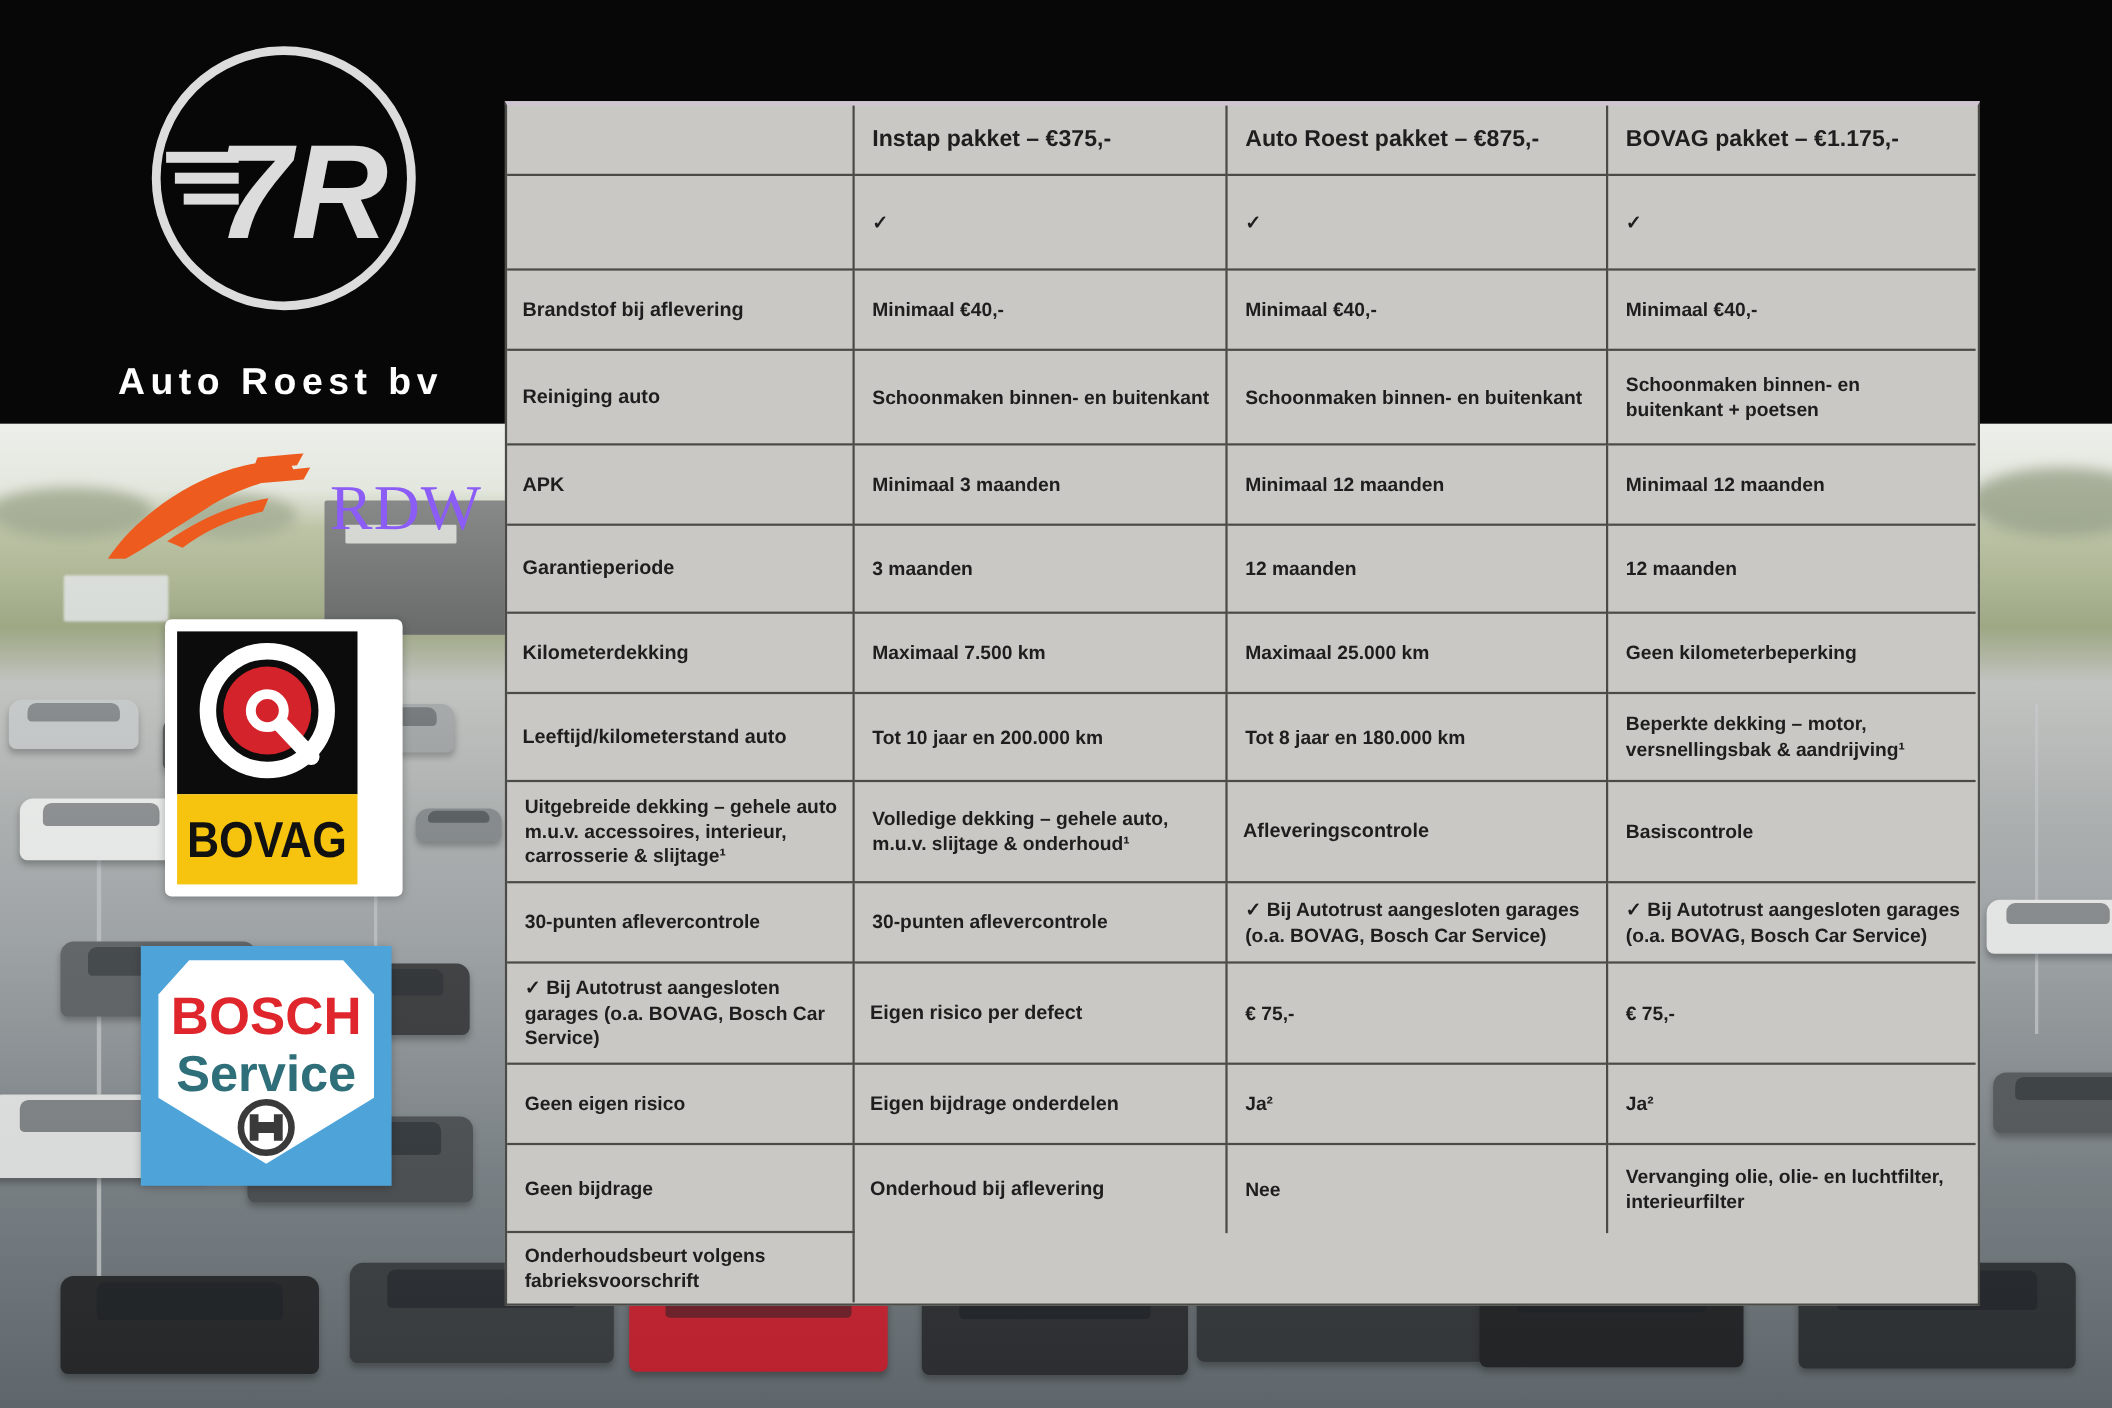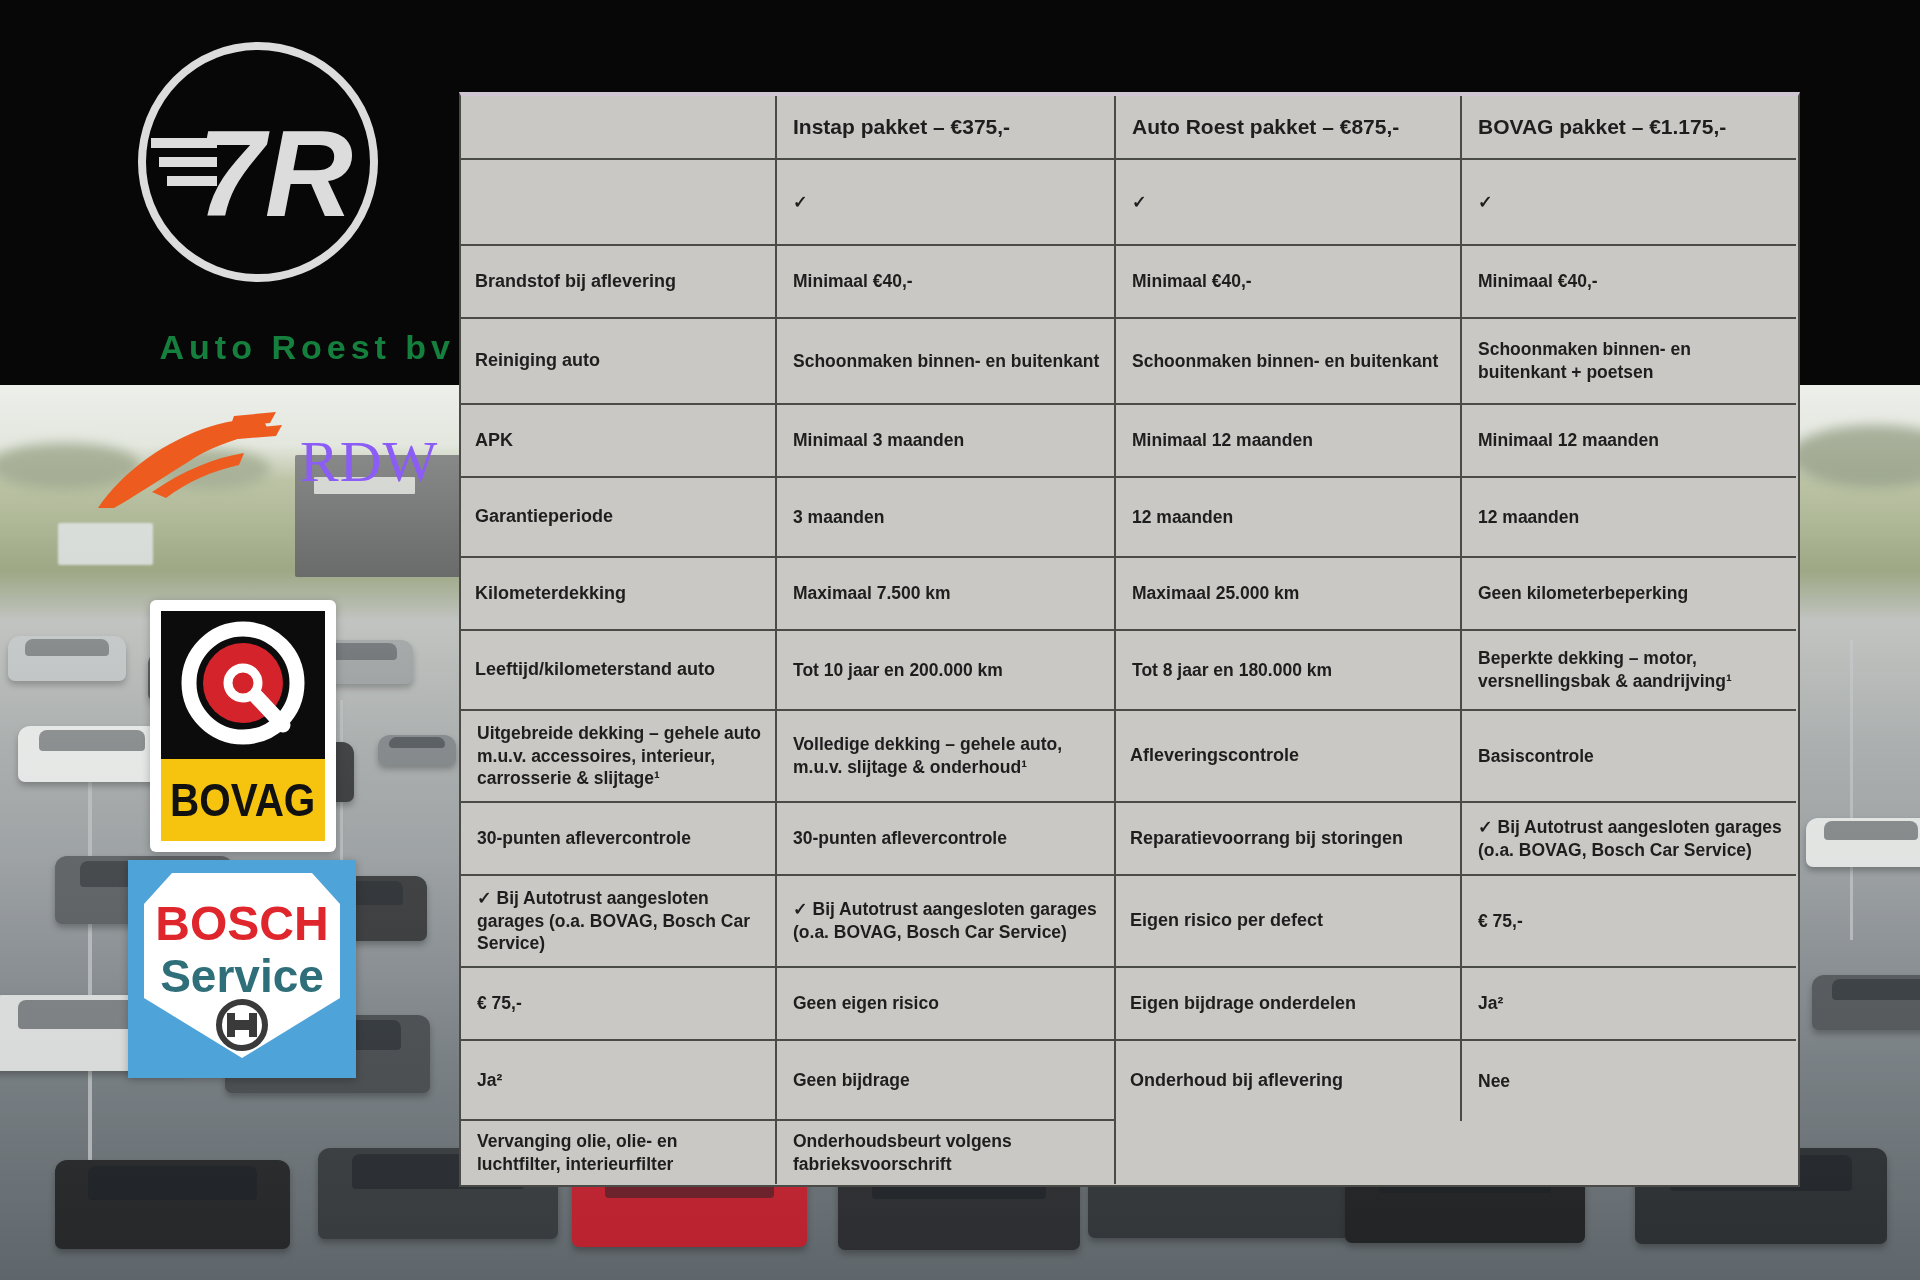--- a/index.html
+++ b/index.html
@@ -19,31 +19,31 @@
   .car::before{content:"";position:absolute;left:14%;right:14%;top:7%;height:38%;
                background:rgba(22,28,34,.5);border-radius:8px 8px 4px 4px;}
   .haze{position:absolute;left:0;top:385px;width:1920px;height:895px;
     background:linear-gradient(rgba(245,247,243,.55),rgba(245,247,243,.12) 40%,rgba(40,44,42,.05));}
 
   
   .top-band{position:absolute;left:0;top:0;width:1920px;height:385px;background:#070707;}
 
   
   .ar-logo{position:absolute;left:55px;top:10px;width:400px;height:372px;}
-  .ar-name{position:absolute;left:0;top:318px;width:100%;text-align:right;
-           color:#15803d;font-size:34px;font-weight:bold;letter-spacing:5px;}
+  .ar-name{position:absolute;left:0;top:318px;width:100%;text-align:center;
+           color:#ffffff;font-size:34px;font-weight:bold;letter-spacing:5px;}
 
   
   .rdw{position:absolute;left:92px;top:412px;width:380px;height:100px;}
   .rdw-text{position:absolute;left:208px;top:16px;font-family:"Liberation Serif",serif;
             font-size:58px;color:#8b5cf6;letter-spacing:1px;}
 
   
-  .bovag{position:absolute;left:150px;top:563px;width:186px;height:252px;background:#fff;
-         border-radius:6px;box-shadow:0 2px 8px rgba(0,0,0,.25);margin-top:37px;}
+  .bovag{position:absolute;left:150px;top:563px;width:216px;height:252px;background:#fff;
+         border-radius:6px;box-shadow:0 2px 8px rgba(0,0,0,.25);}
   .bovag .blk{position:absolute;left:11px;top:11px;width:164px;height:148px;background:#0c0c0c;}
   .bovag .yel{position:absolute;left:11px;top:159px;width:164px;height:82px;background:var(--bovag-yellow);
               display:flex;align-items:center;justify-content:center;}
   .bovag .yel span{font-size:46px;font-weight:bold;color:#111;transform:scaleX(.88);letter-spacing:0px;}
 
   
   .bosch{position:absolute;left:128px;top:860px;width:228px;height:218px;background:var(--bosch-blue);
          box-shadow:0 2px 8px rgba(0,0,0,.25);}
 
   
@@ -187,21 +187,20 @@
       <div class="cell label-cell">Leeftijd/kilometerstand auto</div>
       <div class="cell value-cell">Tot 10 jaar en 200.000 km</div>
       <div class="cell value-cell">Tot 8 jaar en 180.000 km</div>
       <div class="cell value-cell">Beperkte dekking – motor, versnellingsbak &amp; aandrijving¹</div>
       <div class="cell value-cell">Uitgebreide dekking – gehele auto m.u.v. accessoires, interieur, carrosserie &amp; slijtage¹</div>
       <div class="cell value-cell">Volledige dekking – gehele auto, m.u.v. slijtage &amp; onderhoud¹</div>
       <div class="cell label-cell">Afleveringscontrole</div>
       <div class="cell value-cell">Basiscontrole</div>
       <div class="cell value-cell">30-punten aflevercontrole</div>
       <div class="cell value-cell">30-punten aflevercontrole</div>
-      <div class="cell label-cell">Reparatievoorrang bij storingen</div>
       <div class="cell value-cell">✓ Bij Autotrust aangesloten garages (o.a. BOVAG, Bosch Car Service)</div>
       <div class="cell value-cell">✓ Bij Autotrust aangesloten garages (o.a. BOVAG, Bosch Car Service)</div>
       <div class="cell value-cell">✓ Bij Autotrust aangesloten garages (o.a. BOVAG, Bosch Car Service)</div>
       <div class="cell label-cell">Eigen risico per defect</div>
       <div class="cell value-cell">€ 75,-</div>
       <div class="cell value-cell">€ 75,-</div>
       <div class="cell value-cell">Geen eigen risico</div>
       <div class="cell label-cell">Eigen bijdrage onderdelen</div>
       <div class="cell value-cell">Ja²</div>
       <div class="cell value-cell">Ja²</div>

